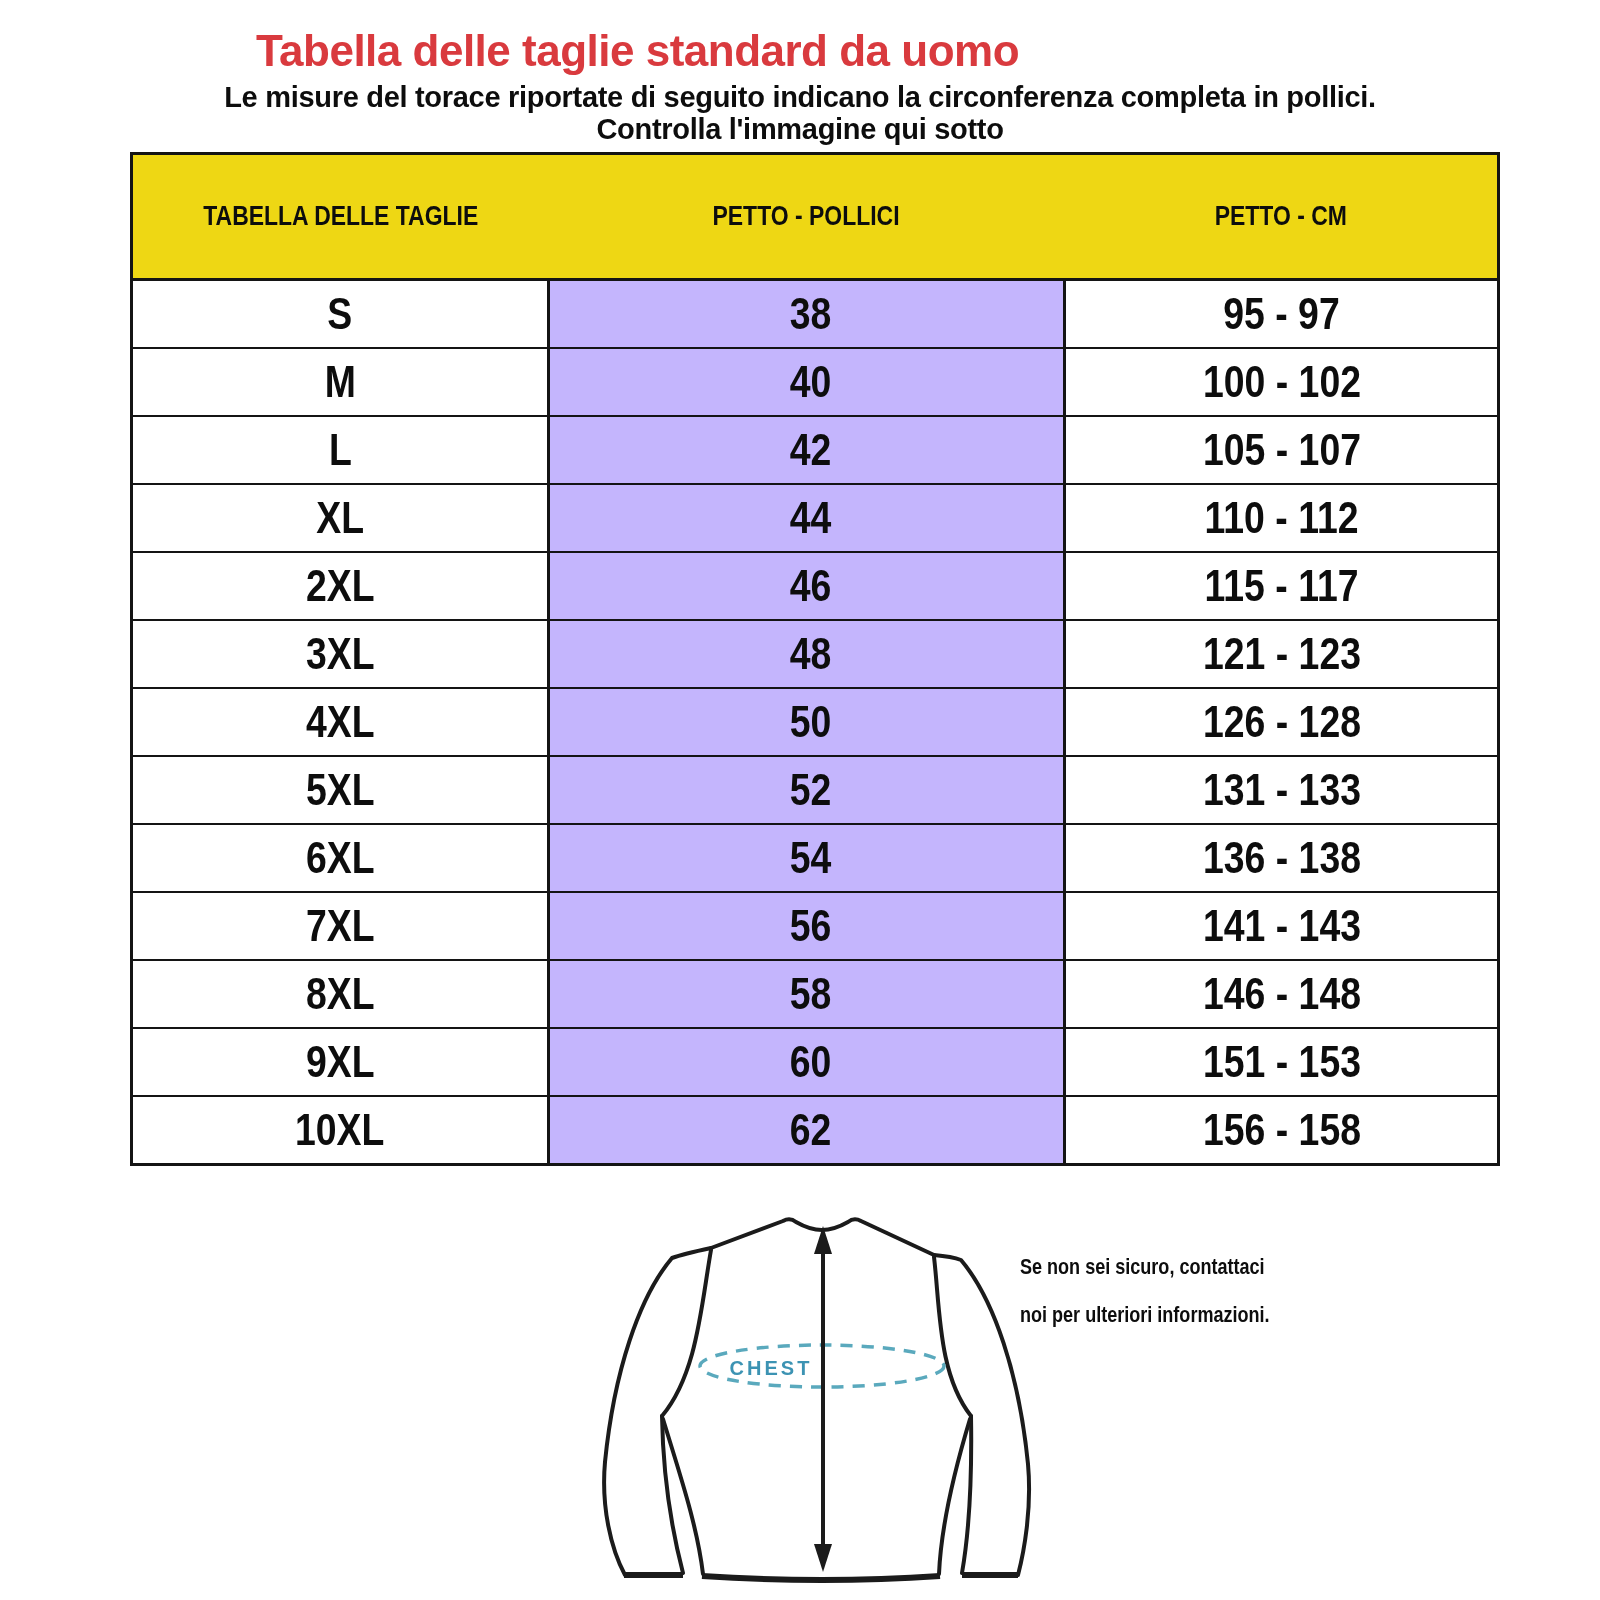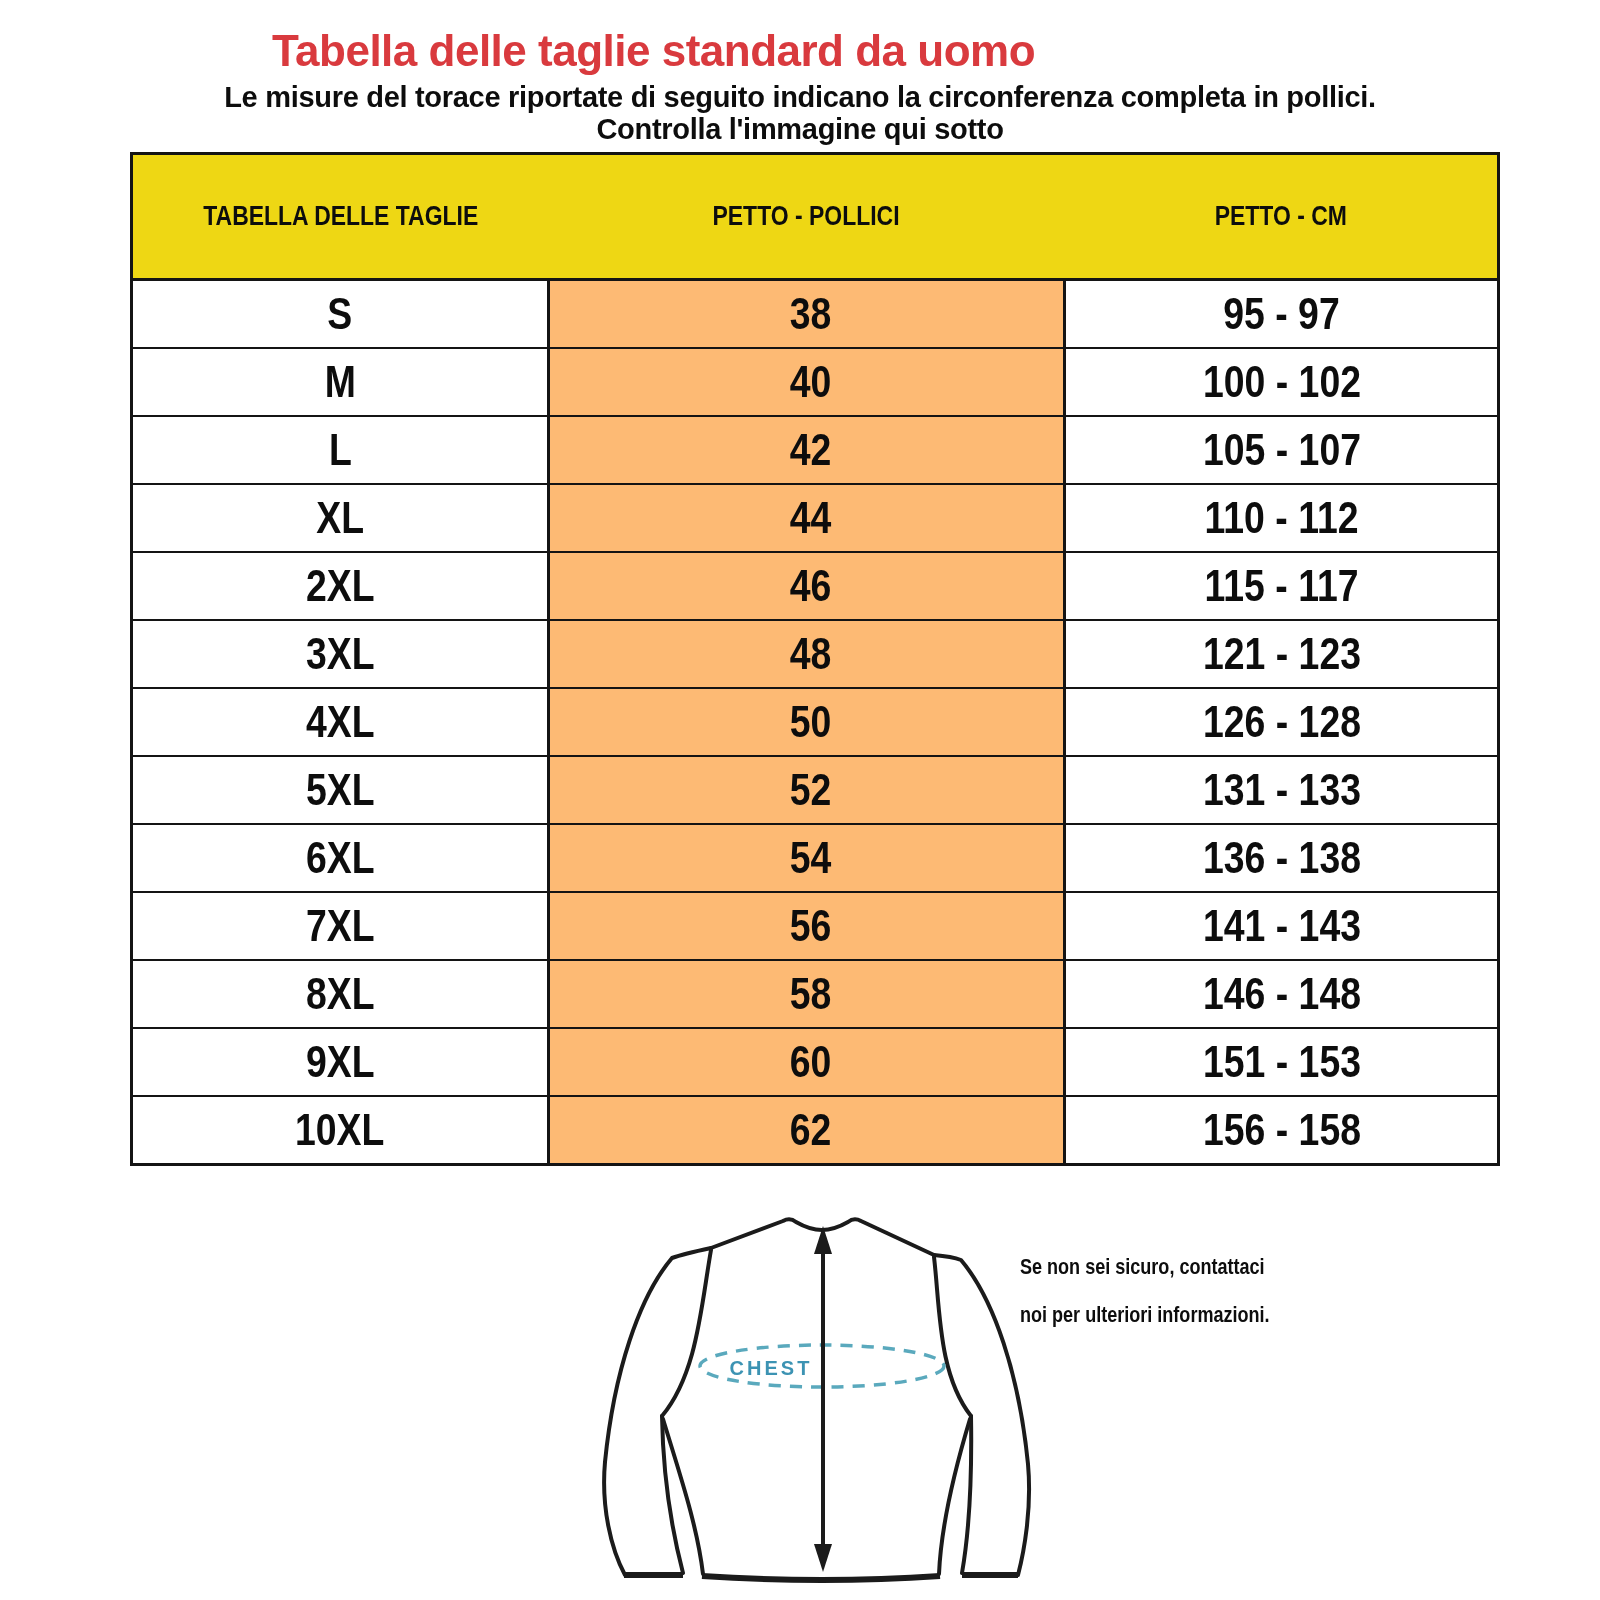--- a/index.html
+++ b/index.html
@@ -10,21 +10,20 @@
     position:relative;
     overflow:hidden;
   }
   .page { position:absolute; inset:0; }
 
   .title {
     position:absolute; top:26px; left:0; width:1275px;
     margin:0; text-align:center;
     font-size:44px; font-weight:bold; color:#D93A3E;
     letter-spacing:-0.5px;
-    padding-left:16px;
   }
   .sub {
     position:absolute; left:0; width:1600px; text-align:center;
     font-size:29px; font-weight:bold; color:#0d0d0d;
     letter-spacing:-0.3px;
   }
   .sub1 { top:81px; }
   .sub2 { top:113px; }
 
   table.size-table {
@@ -44,21 +43,21 @@
     border-bottom:3px solid #141414;
     font-size:27px; font-weight:bold;
   }
   .size-table tbody td {
     height:66px;
     border:2px solid #141414;
     border-left-width:3px; border-right-width:3px;
     font-size:44px; font-weight:bold;
     background:#ffffff;
   }
-  .size-table tbody td.c-in { background:#fdba74;padding-left:8px; }
+  .size-table tbody td.c-in { background:#c4b5fd;padding-left:8px; }
   .squeeze {
     display:inline-block;
     transform:scaleX(0.85);
     transform-origin:center;
     white-space:nowrap;
   }
 
   .jacket {
     position:absolute; left:598px; top:1212px;
     width:437px; height:372px;

